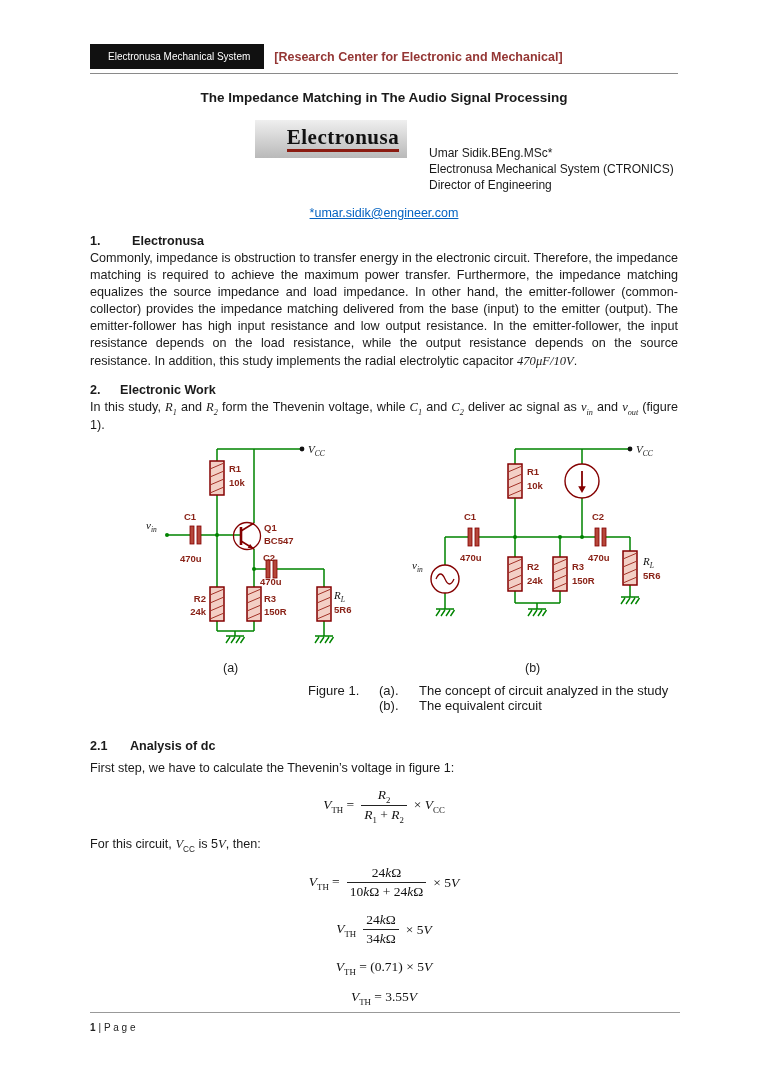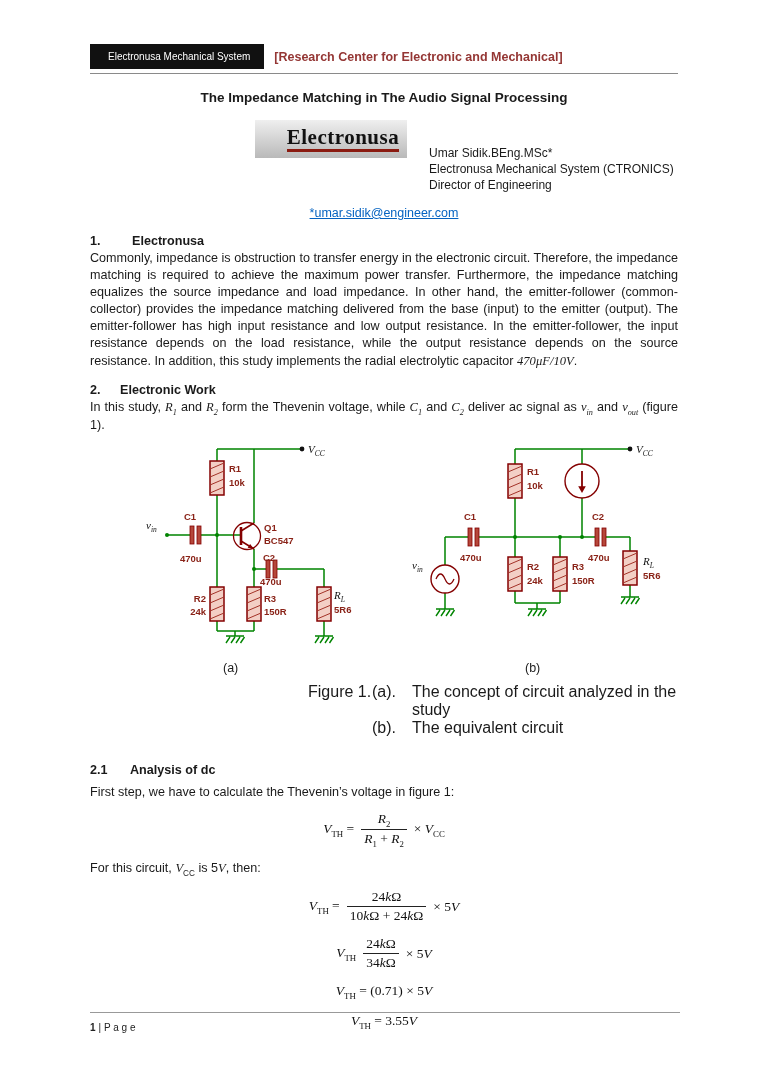--- a/index.html
+++ b/index.html
@@ -34,21 +34,21 @@
   .para{font-size:12.6px;line-height:1.36;text-align:justify;margin-top:2px;}
   .m{font-family:"Liberation Serif",serif;font-style:italic;}
   .para sub,.cap sub{font-family:"Liberation Serif",serif;font-style:italic;}
   sub{font-size:0.65em;}
 
   .figure-area{position:relative;height:248px;margin-top:4px;}
   .csvg{position:absolute;top:0;}
   #svgA{left:52px;} #svgB{left:320px;}
   .ab-label{position:absolute;top:222px;font-size:12.5px;}
   #labA{left:133px;} #labB{left:435px;}
-  .caption{display:flex;font-size:16px;margin-left:218px;margin-top:-4px;}
+  .caption{display:flex;font-size:13px;margin-left:218px;margin-top:-4px;gap:7px;}
   .caption .figname{width:64px;flex:0 0 auto;}
   .cap-row{display:flex;}
   .cap-key{width:40px;flex:0 0 auto;}
 
   .plain-line{font-size:12.6px;margin-top:8px;}
   .eq{text-align:center;font-family:"Liberation Serif",serif;font-size:13.5px;margin:12px 0;color:#111;}
   .eq>span{vertical-align:middle;}
   .eq .sp{margin:0 3px;}
   .frac{display:inline-block;text-align:center;margin:0 4px;}
   .frac .num{display:block;padding:0 3px 1px;}

